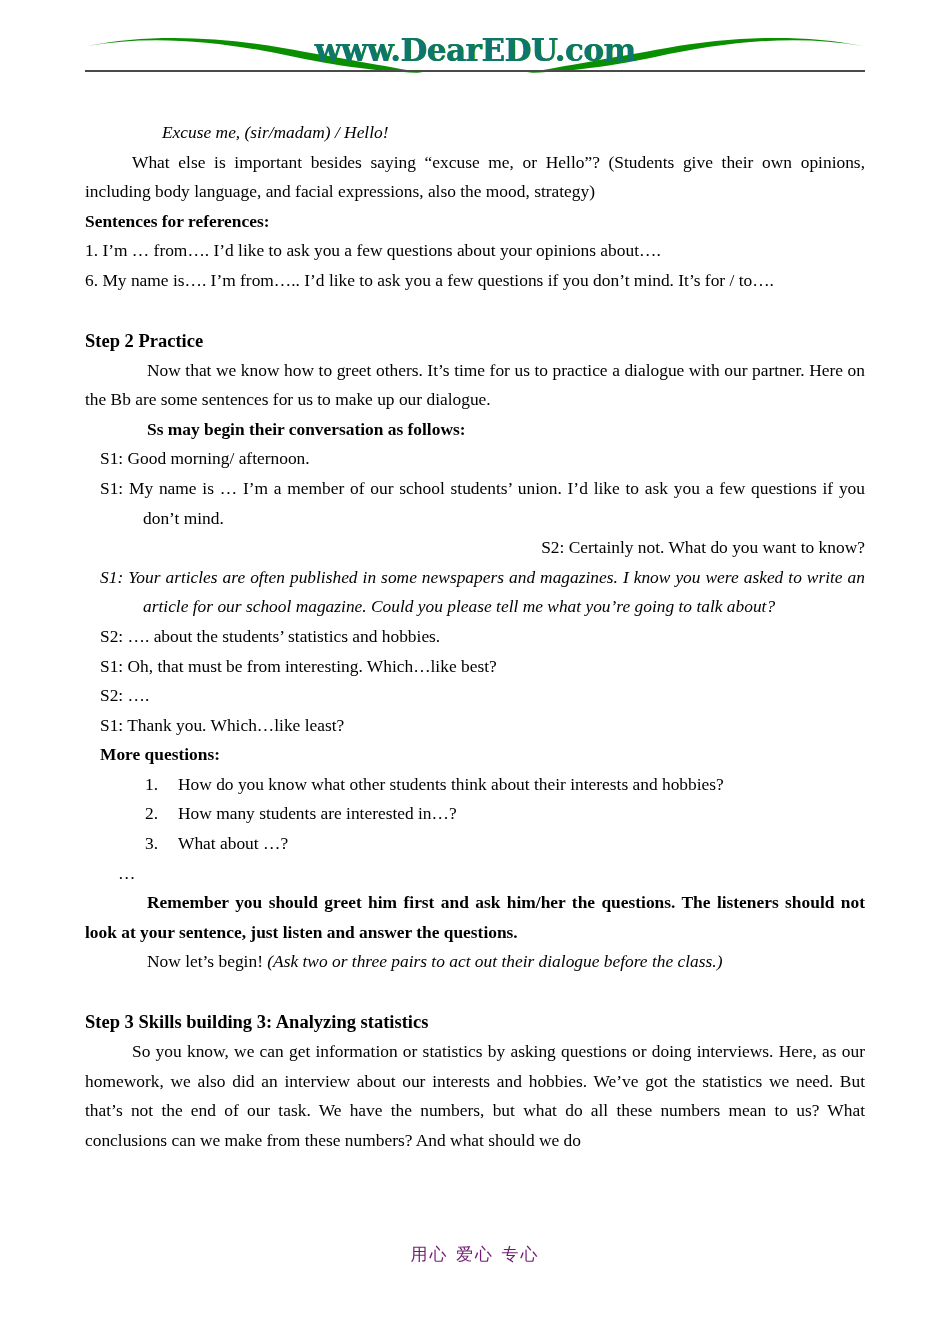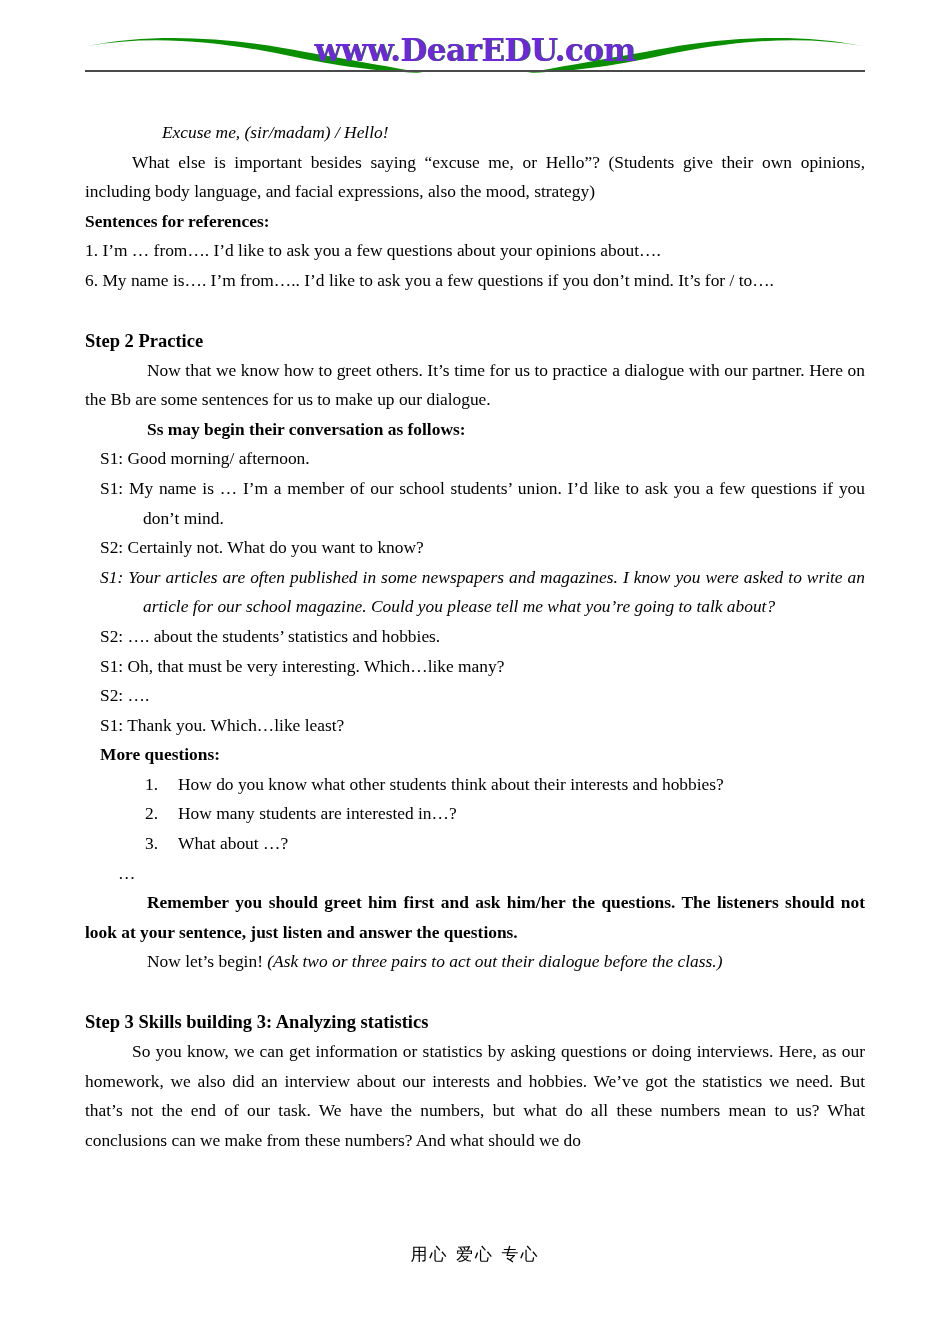--- a/index.html
+++ b/index.html
@@ -46,21 +46,21 @@
   .swoosh-right { right: 0px; width: 340px; }
   .brand-text {
     position: absolute;
     left: 50%;
     transform: translateX(-50%);
     top: 2px;
     font-family: "DejaVu Serif", "Liberation Serif", serif;
     font-weight: bold;
     font-size: 31px;
     letter-spacing: -0.5px;
-    color: #6d28d9;
+    color: #0f766e;
     white-space: nowrap;
     line-height: 40px;
     text-shadow: 0.6px 0 0 #0a8f00;
   }
   .header-rule {
     position: absolute;
     left: 85px;
     top: 70px;
     width: 780px;
     height: 2px;
@@ -124,21 +124,21 @@
   
   .footer {
     position: absolute;
     left: 0;
     top: 1243px;
     width: 950px;
     text-align: center;
     font-size: 17px;
     letter-spacing: 2px;
     font-family: "DejaVu Sans", "Liberation Sans", sans-serif;
-    color: #000000;
+    color: #701a75;
   }
 </style>
 </head>
 <body>
 
 <div class="page">
 
   <div class="header">
     <div class="header-logo">
 
@@ -169,24 +169,24 @@
     <div class="spacer-md"></div>
 
     <p class="heading">Step 2 Practice</p>
 
     <p class="just indent-para" style="text-indent:62px;">Now that we know how to greet others. It’s time for us to practice a dialogue with our partner. Here on the Bb are some sentences for us to make up our dialogue.</p>
 
     <p class="bold indent-block">Ss may begin their conversation as follows:</p>
 
     <p class="dlg">S1: Good morning/ afternoon.</p>
     <p class="dlg-hang">S1: My name is … I’m a member of our school students’ union. I’d like to ask you a few questions if you don’t mind.</p>
-    <p class="dlg" style="padding-left:15px;">S2: Certainly not. What do you want to know?</p>
+    <p class="dlg" style="padding-left:15px;text-align:right;">S2: Certainly not. What do you want to know?</p>
     <p class="dlg-hang" style="padding-left:58px; text-indent:-43px;font-style:italic;">S1: Your articles are often published in some newspapers and magazines. I know you were asked to write an article for our school magazine. Could you please tell me what you’re going to talk about?</p>
     <p class="dlg">S2: …. about the students’ statistics and hobbies.</p>
-    <p class="dlg">S1: Oh, that must be very interesting. Which…like many?</p>
+    <p class="dlg">S1: Oh, that must be from interesting. Which…like best?</p>
     <p class="dlg">S2: ….</p>
     <p class="dlg">S1: Thank you. Which…like least?</p>
 
     <p class="bold dlg">More questions:</p>
 
     <ul class="numlist">
       <li>
         <span class="num">1.</span>
         <span>How do you know what other students think about their interests and hobbies?</span>
       </li>

